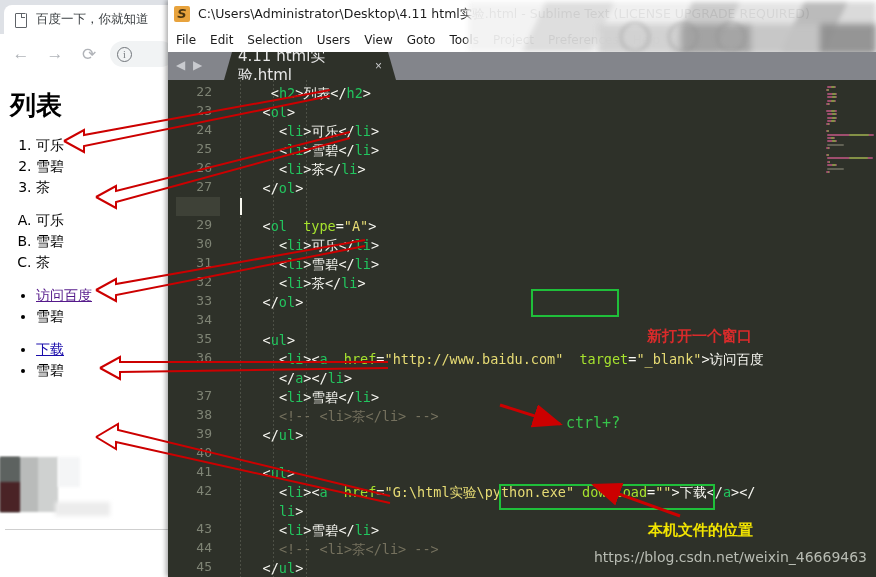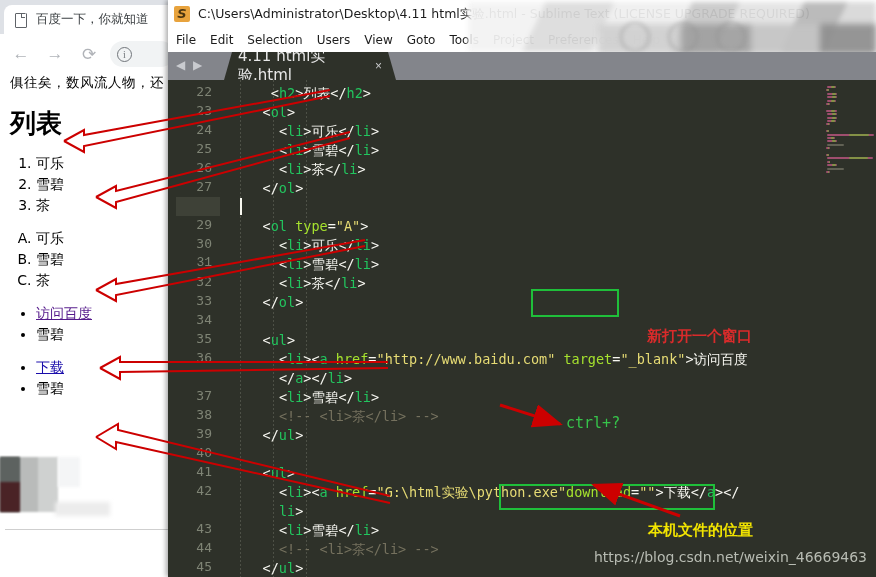--- a/index.html
+++ b/index.html
@@ -196,21 +196,21 @@
   #code{
     position:absolute; left:56px; top:0; width:652px; height:497px;
   }
   .cl{
     position:absolute; left:0; font-size:13.5px; line-height:19px;
     font-family:"DejaVu Sans Mono", monospace; white-space:pre;
     color:#f8f8f2;
   }
   .tg{ color:#22c55e; }   
   .pn{ color:#f8f8f2; }   
-  .at{ color:#a6e22e; }   
+  .at{ color:#a6e22e;margin-left:8px; }   
   .st{ color:#e6db74; }   
   .cm{ color:#75715e; }   
   .tx{ color:#f8f8f2; }   
   
   #minimap{
     position:absolute; right:0; top:0; width:58px; height:497px;
     background:#2e3129;
   }
   .mm{
     position:absolute; height:2px; border-radius:1px; opacity:.85;
@@ -243,21 +243,20 @@
   </div>
   <div id="browser-toolbar">
     <span class="nav-btn">←</span>
     <span class="nav-btn">→</span>
     <span class="nav-btn">⟳</span>
     <span id="omnibox">
       <span class="info-icon">i</span>
     </span>
   </div>
   <div id="browser-page">
-    <div class="poem-line">俱往矣，数风流人物，还</div>
     <div id="page-h2">列表</div>
     <ol class="page-list">
       <li>可乐</li>
       <li>雪碧</li>
       <li>茶</li>
     </ol>
     <ol class="page-list lower-a">
       <li>可乐</li>
       <li>雪碧</li>
       <li>茶</li>
@@ -319,21 +318,21 @@
         <div class="ln" style="top: 4px;">22</div>
         <div class="ln" style="top: 23px;">23</div>
         <div class="ln" style="top: 42px;">24</div>
         <div class="ln" style="top: 61px;">25</div>
         <div class="ln" style="top: 80px;">26</div>
         <div class="ln" style="top: 99px;">27</div>
         <div class="ln" style="top: 118px;">28</div>
         <div id="active-line-hl" style="top: 117px;"></div>
         <div class="ln" style="top: 137px;">29</div>
         <div class="ln" style="top: 156px;">30</div>
-        <div class="ln" style="top: 175px; font-family: Liberation Mono, monospace;">31</div>
+        <div class="ln" style="top: 175px;">31</div>
         <div class="ln" style="top: 194px;">32</div>
         <div class="ln" style="top: 213px;">33</div>
         <div class="ln" style="top: 232px;">34</div>
         <div class="ln" style="top: 251px;">35</div>
         <div class="ln" style="top: 270px;">36</div>
         <div class="ln" style="top: 308px;">37</div>
         <div class="ln" style="top: 327px;">38</div>
         <div class="ln" style="top: 346px;">39</div>
         <div class="ln" style="top: 365px;">40</div>
         <div class="ln" style="top: 384px;">41</div>

